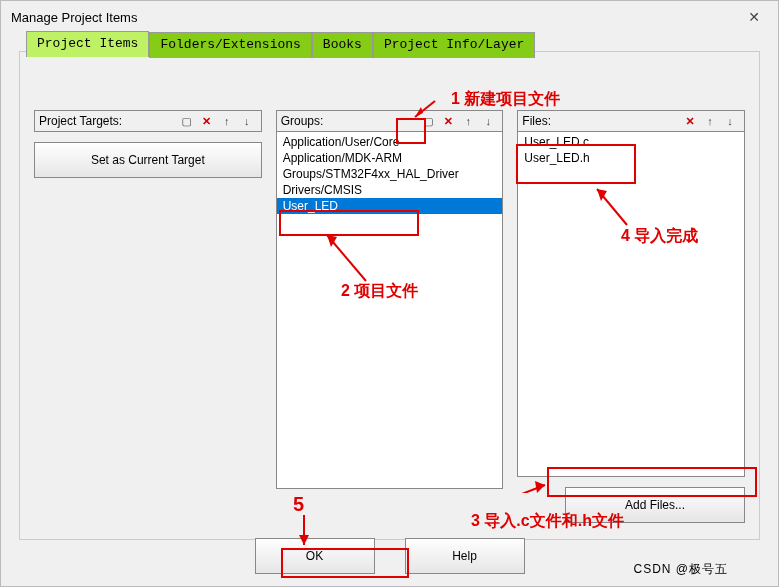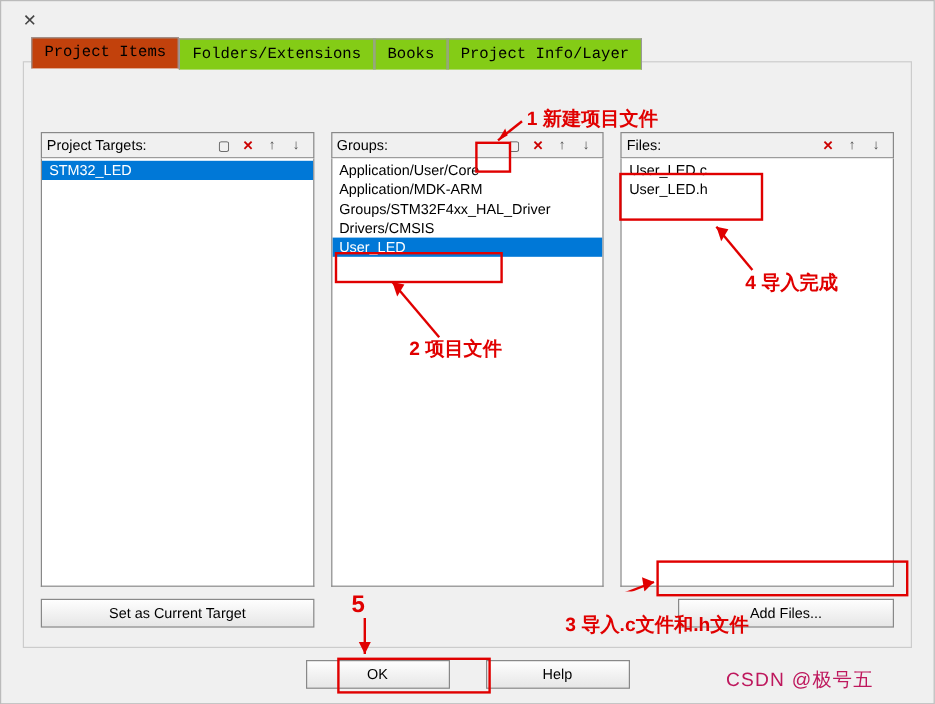--- a/index.html
+++ b/index.html
@@ -6,72 +6,70 @@
 body { margin: 0; background: #f0f0f0; font-size: 12px; color: #000; }
 .window { width: 779px; height: 587px; background: #f0f0f0; position: relative; border: 1px solid #bbb; }
 .titlebar { height: 32px; display: flex; align-items: center; padding: 0 10px; font-size: 13px; }
 .titlebar .title { flex: 1; }
 .titlebar .close { font-size: 14px; color: #444; padding: 4px 8px; }
 
 .content { position: absolute; left: 18px; right: 18px; top: 50px; bottom: 46px; border: 1px solid #ccc; background: #f0f0f0; }
 
 .tabs { position: absolute; top: -6px; left: 6px; display: flex; }
 .tab { padding: 4px 10px 6px 10px; border: 1px solid #999; border-bottom: none; background: #84cc16; margin-right: 0; font-size: 13px; font-family: "Courier New", monospace; position: relative; top: -14px; }
-.tab.active { background: #c2410c; z-index: 2; top: -15px; }
+.tab.active { background: #bef264; z-index: 2; top: -15px; }
 
 .columns { display: flex; padding: 58px 14px 16px 14px; gap: 14px; height: 100%; }
 .col { flex: 1; display: flex; flex-direction: column; position: relative; }
 .col-header { display: flex; align-items: center; border: 1px solid #888; background: #f0f0f0; height: 22px; padding: 0 4px; }
 .col-header .lbl { flex: 1; font-size: 12px; }
 .iconbtn { width: 20px; height: 18px; display: inline-flex; align-items: center; justify-content: center; font-size: 11px; color: #444; cursor: default; }
 .iconbtn.red { color: #c00; font-weight: bold; }
 .listbox { flex: 1; border: 1px solid #888; border-top: none; background: #fff; overflow: hidden; padding-top: 2px; }
 .listitem { padding: 1px 6px; font-size: 12px; white-space: nowrap; }
 .listitem.selected { background: #0078d7; color: #fff; }
-.button { border: 1px solid #888; background: linear-gradient(#fefefe,#e6e6e6); display: inline-flex; align-items: center; justify-content: center; font-size: 12px; height: 24px; }
+.button { border: 1px solid #888; background: linear-gradient(#fefefe,#e6e6e6); display: inline-flex; align-items: center; justify-content: center; font-size: 12px; height: 36px; }
 
 .bottom-buttons { position: absolute; bottom: 12px; left: 0; right: 0; display: flex; justify-content: center; gap: 30px; }
 .bottom-buttons .button { width: 120px; }
 
 .annot { position: absolute; color: #e00000; font-size: 16px; font-weight: bold; pointer-events: none; }
 .redbox { position: absolute; border: 2px solid #e00000; pointer-events: none; }
-.watermark { position: absolute; right: 50px; bottom: 8px; color: #be185d; font-size: 16px; letter-spacing: 1px; }
+.watermark { position: absolute; right: 50px; bottom: 8px; color: #000000; font-size: 12px; letter-spacing: 1px; }
 
 svg.arrow { position: absolute; pointer-events: none; }
 svg.arrow line { stroke: #e00000; stroke-width: 2; }
 svg.arrow polygon { fill: #e00000; }
 </style>
 </head>
 <body>
 
 <div class="window">
   <div class="titlebar">
+    <span class="title">Manage Project Items</span>
     <span class="close">✕</span>
   </div>
 
   <div class="content">
     <div class="tabs">
       <div class="tab active">Project Items</div>
       <div class="tab">Folders/Extensions</div>
       <div class="tab">Books</div>
       <div class="tab">Project Info/Layer</div>
     </div>
 
     <div class="columns">
 
       <div class="col">
         <div class="col-header">
           <span class="lbl">Project Targets:</span>
           <span class="iconbtn">▢</span>
           <span class="iconbtn red">✕</span>
           <span class="iconbtn">↑</span>
           <span class="iconbtn">↓</span>
-        </div>
-        <div class="listbox">
-          <div class="listitem selected">STM32_LED</div>
         </div>
         <div class="button" style="margin-top:10px;">Set as Current Target</div>
       </div>
 
       <div class="col">
         <div class="col-header">
           <span class="lbl">Groups:</span>
           <span class="iconbtn">▢</span>
           <span class="iconbtn red">✕</span>
           <span class="iconbtn">↑</span>
@@ -107,21 +105,21 @@
     <div class="button">OK</div>
     <div class="button">Help</div>
   </div>
 
   <div class="redbox" style="left:278px;top:209px;width:140px;height:26px;"></div>
   <div class="redbox" style="left:395px;top:117px;width:30px;height:26px;"></div>
   <div class="redbox" style="left:515px;top:143px;width:120px;height:40px;"></div>
   <div class="redbox" style="left:546px;top:466px;width:210px;height:30px;"></div>
   <div class="redbox" style="left:280px;top:547px;width:128px;height:30px;"></div>
 
-  <div class="annot" style="left:438px;top:88px;">1 新建项目文件</div>
+  <div class="annot" style="left:450px;top:88px;">1 新建项目文件</div>
   <div class="annot" style="left:340px;top:280px;">2 项目文件</div>
   <div class="annot" style="left:470px;top:510px;">3 导入.c文件和.h文件</div>
   <div class="annot" style="left:620px;top:225px;">4 导入完成</div>
   <div class="annot" style="left:292px;top:492px;font-size:20px;">5</div>
 
   <svg class="arrow" style="left:408px;top:98px;width:28px;height:22px;">
     <line x1="26" y1="2" x2="6" y2="18"></line>
       <polygon points="6,18 14,14 12,8"></polygon>
   </svg>
 

